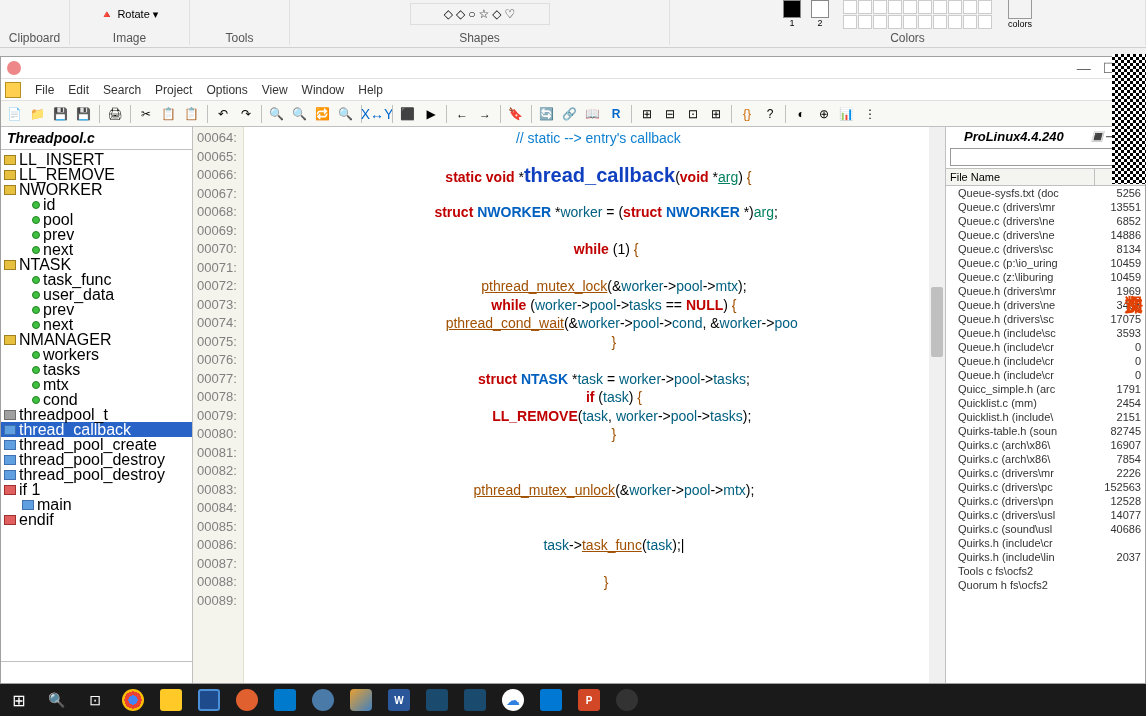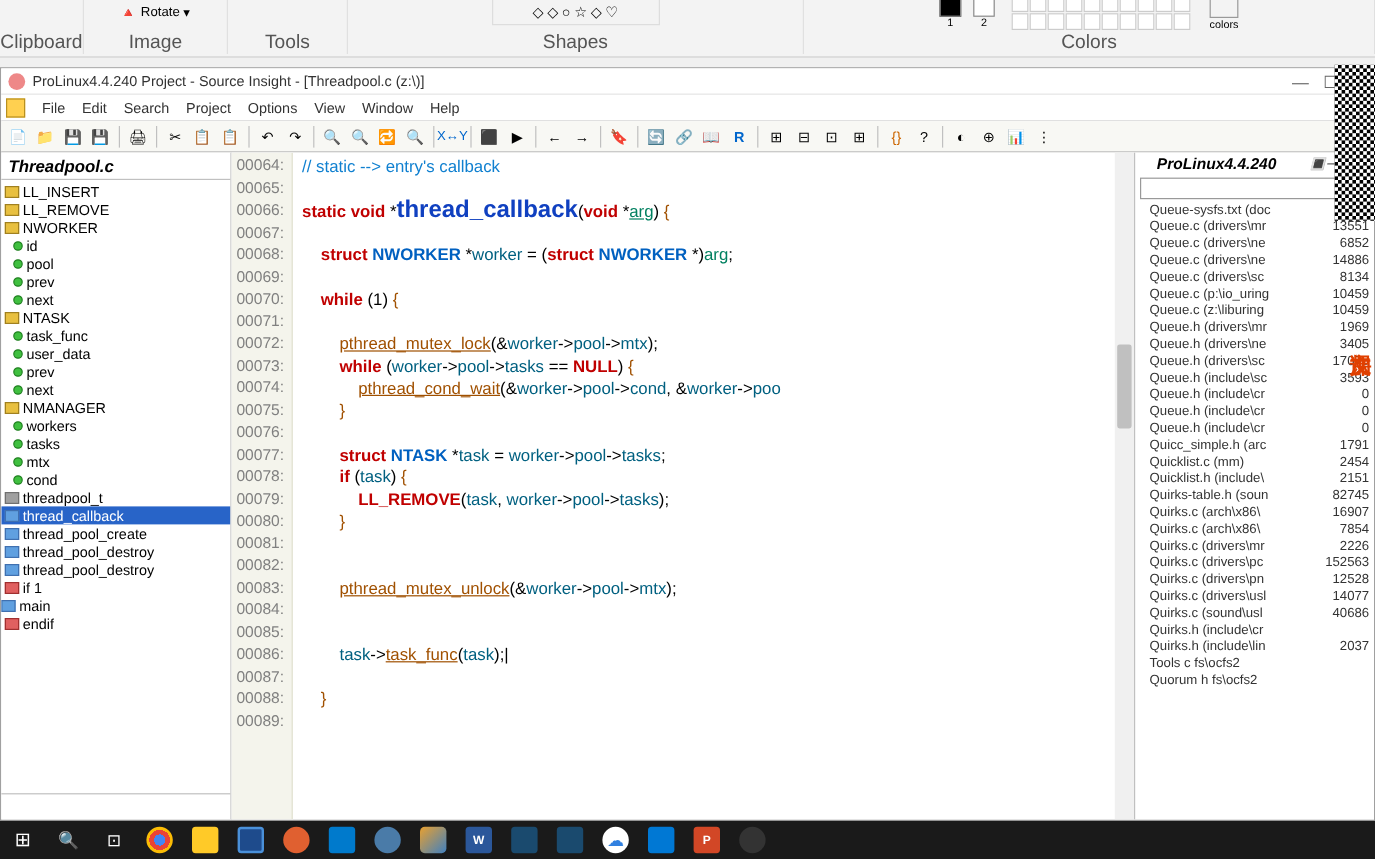--- a/index.html
+++ b/index.html
@@ -1,21 +1,21 @@
 <!DOCTYPE html>
 <html><head>
 <meta charset="utf-8">
 <style>
 * { margin: 0; padding: 0; box-sizing: border-box; font-family: "Segoe UI", Tahoma, sans-serif; }
 body { background: #f0f0f0; width: 1146px; height: 716px; overflow: hidden; font-size: 12px; }
 
 
 .ribbon-top { background: #f3f3f3; height: 48px; border-bottom: 1px solid #d0d0d0; display: flex; align-items: flex-end; padding-bottom: 2px; }
 .ribbon-group { display: flex; flex-direction: column; align-items: center; padding: 0 14px; border-right: 1px solid #e0e0e0; }
-.ribbon-group-label { font-size: 16px; color: #555; margin-top: 2px; }
+.ribbon-group-label { font-size: 12px; color: #555; margin-top: 2px; }
 .ribbon-group-content { display: flex; align-items: center; gap: 4px; height: 30px; }
 .rotate-btn { display: flex; align-items: center; gap: 3px; font-size: 11px; }
 .shape-sample { width: 140px; height: 22px; border: 1px solid #ddd; display: flex; align-items: center; justify-content: center; gap: 3px; }
 .color-box { width: 18px; height: 18px; border: 1px solid #888; }
 .color-swatches { display: grid; grid-template-columns: repeat(10, 14px); gap: 1px; }
 .color-swatch { width: 14px; height: 14px; border: 1px solid #ccc; background: #fff; }
 
 
 .si-window { position: absolute; top: 56px; left: 0; right: 0; bottom: 32px; background: #fff; border: 1px solid #a0a0a0; display: flex; flex-direction: column; }
 .si-titlebar { height: 22px; background: #fff; display: flex; align-items: center; padding: 0 6px; font-size: 12px; color: #333; border-bottom: 1px solid #e0e0e0; }
@@ -26,37 +26,37 @@
 .si-toolbar { height: 26px; display: flex; align-items: center; padding: 0 4px; gap: 3px; background: #f8f8f4; border-bottom: 1px solid #c0c0c0; }
 .tb-btn { width: 20px; height: 20px; border: 1px solid transparent; display: inline-flex; align-items: center; justify-content: center; font-size: 12px; }
 .tb-sep { width: 1px; height: 18px; background: #c0c0c0; margin: 0 2px; }
 
 
 .si-content { flex: 1; display: flex; overflow: hidden; }
 
 
 .left-panel { width: 192px; background: #fff; border-right: 1px solid #c0c0c0; display: flex; flex-direction: column; }
 .left-panel-title { font-weight: bold; font-style: italic; font-size: 14px; padding: 3px 6px; border-bottom: 1px solid #c0c0c0; }
-.symbol-tree { flex: 1; overflow: auto; font-size: 12px; padding-top: 2px; }
+.symbol-tree { flex: 1; overflow: auto; font-size: 16px; padding-top: 2px; }
 .sym-item { display: flex; align-items: center; padding: 0 3px; height: 15px; white-space: nowrap; cursor: pointer; }
 .sym-item.selected { background: #2864c8; color: #fff; }
 .sym-icon { width: 12px; height: 10px; margin-right: 3px; flex-shrink: 0; display: inline-block; }
 .sym-icon.S { background: #e8c040; border: 1px solid #a08020; }
 .sym-icon.f { background: #40c040; border-radius: 50%; border: 1px solid #208020; width: 8px; height: 8px; margin-left: 10px; }
 .sym-icon.fn { background: #60a0e0; border: 1px solid #4070b0; }
 .sym-icon.t { background: #a0a0a0; border: 1px solid #707070; }
 .sym-icon.pp { background: #e06060; border: 1px solid #a03030; }
-.sym-indent-1 { padding-left: 0; }
+.sym-indent-1 { padding-left: 21px; }
 .left-btns { height: 22px; border-top: 1px solid #c0c0c0; }
 
 
 .editor { flex: 1; display: flex; background: #fff; font-family: Consolas, "Courier New", monospace; font-size: 14px; overflow: hidden; position: relative; }
 .gutter { background: #f4f4ec; color: #808080; text-align: right; padding: 2px 6px 2px 4px; user-select: none; font-size: 13px; line-height: 18.5px; border-right: 1px solid #e0e0d0; }
 .code-body { flex: 1; padding: 2px 0 2px 8px; line-height: 18.5px; white-space: pre; overflow: hidden; }
-.code-line { height: 18.5px; }
+.code-line { height: 18.5px; text-align: center; }
 .c-comment { color: #1080d0; }
 .c-keyword { color: #c00000; font-weight: bold; }
 .c-type { color: #0060c0; font-weight: bold; }
 .c-func { color: #a05000; text-decoration: underline; }
 .c-funcbig { color: #1040c0; font-weight: bold; font-size: 20px; }
 .c-macro { color: #c00000; font-weight: bold; }
 .c-param { color: #008060; }
 .c-id { color: #006080; }
 .c-punct { color: #a05000; }
 .c-null { color: #c00000; font-weight: bold; }
@@ -156,21 +156,20 @@
         <span style="font-size:9px">colors</span>
       </div>
     </div>
     <div class="ribbon-group-label">Colors</div>
   </div>
 </div>
 
 <div class="si-window">
   <div class="si-titlebar">
     <span class="si-titlebar-icon"></span>
-    <span>ProLinux4.4.240 Project - Source Insight - [Threadpool.c (z:\)]</span>
     <div class="si-titlebar-btns">
       <span>—</span>
       <span>☐</span>
       <span>✕</span>
     </div>
   </div>
   <div class="si-menubar">
     <span></span>
     <span>File</span>
     <span>Edit</span>
@@ -194,21 +193,21 @@
     <span class="tb-btn">📋</span>
     <span class="tb-sep"></span>
     <span class="tb-btn">↶</span>
     <span class="tb-btn">↷</span>
     <span class="tb-sep"></span>
     <span class="tb-btn">🔍</span>
     <span class="tb-btn">🔍</span>
     <span class="tb-btn">🔁</span>
     <span class="tb-btn">🔍</span>
     <span class="tb-sep"></span>
-    <span class="tb-btn" style="font-size:11px;color:#06c">X↔Y</span>
+    <span class="tb-btn" style="font-size:14px;color:#06c">X↔Y</span>
     <span class="tb-sep"></span>
     <span class="tb-btn" style="color:#c00">⬛</span>
     <span class="tb-btn">▶</span>
     <span class="tb-sep"></span>
     <span class="tb-btn">←</span>
     <span class="tb-btn">→</span>
     <span class="tb-sep"></span>
     <span class="tb-btn">🔖</span>
     <span class="tb-sep"></span>
     <span class="tb-btn">🔄</span>
@@ -377,20 +376,24 @@
     <div class="right-panel">
       <div class="right-title">
         <span>ProLinux4.4.240</span>
         <span class="right-title-tools">
           <span>🔳</span>
           <span>—</span>
           <span>☐</span>
         </span>
       </div>
       <input class="right-search" style="">
+      <div class="file-table-head">
+        <div>File Name</div>
+        <div>Size</div>
+      </div>
       <div class="file-list" id="file-list">
           <div class="file-row">
             <div class="fname">Queue-sysfs.txt (doc</div>
             <div class="fsize">5256</div>
           </div>
           <div class="file-row">
             <div class="fname">Queue.c (drivers\mr</div>
             <div class="fsize">13551</div>
           </div>
           <div class="file-row">

